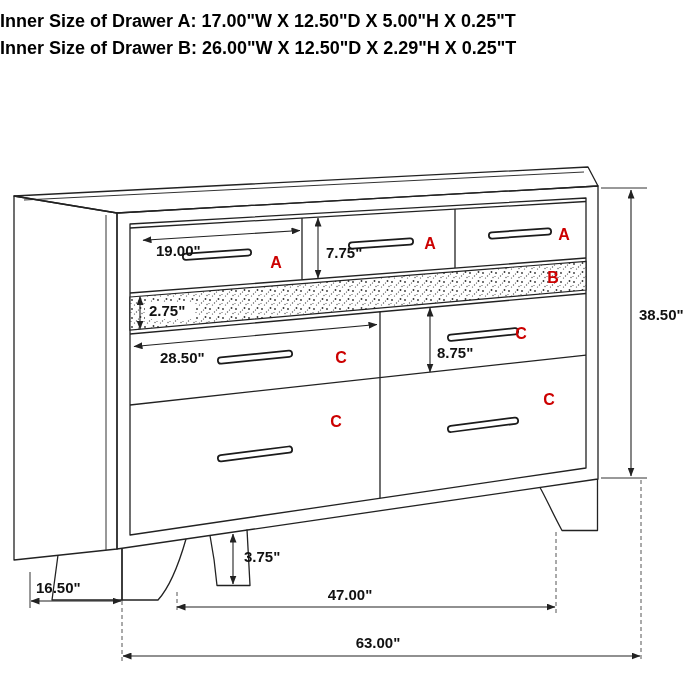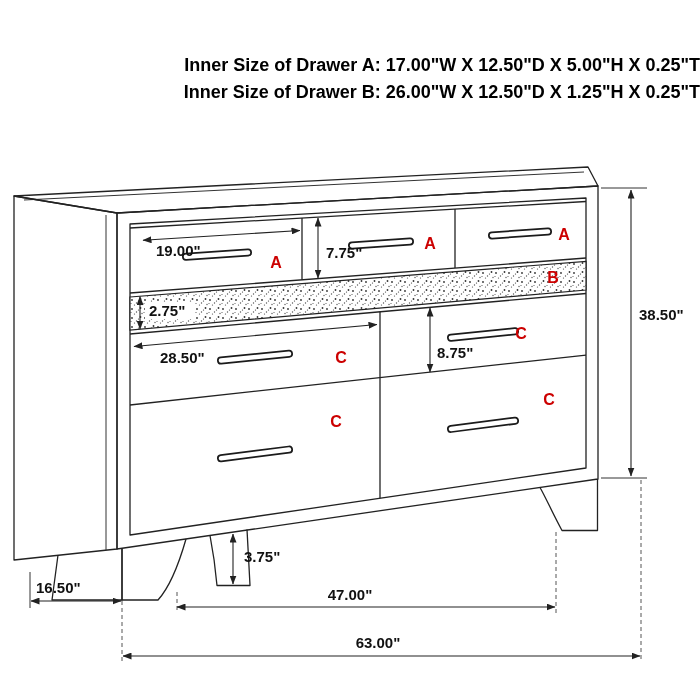--- a/index.html
+++ b/index.html
@@ -1,38 +1,38 @@
 <!DOCTYPE html>
 <html style="--label-red: #cc0000; --line-dark: #222222;"><head>
 <meta charset="utf-8">
 <style>
   html,body{margin:0;padding:0;background:#ffffff;}
   body{width:700px;height:700px;overflow:hidden;font-family:"Liberation Sans",sans-serif;}
   .page{position:relative;width:700px;height:700px;background:#fff;}
-  .spec-header{position:absolute;top:8px;left:0;width:100%;text-align:right;
-    font-weight:bold;font-size:18px;line-height:27px;color:#000;margin-top:44px;}
+  .spec-header{position:absolute;top:8px;left:0;width:100%;text-align:left;
+    font-weight:bold;font-size:18px;line-height:27px;color:#000;}
   svg.diagram{position:absolute;left:0;top:0;width:700px;height:700px;}
   .ln{stroke:#222;fill:none;stroke-width:1.3;stroke-linejoin:round;}
   .thin{stroke:#333;stroke-width:1;}
   .dim{stroke:#222;stroke-width:1.1;fill:none;}
   .dash{stroke:#555;stroke-width:1;stroke-dasharray:4 3;fill:none;}
   .dimtext{font-weight:bold;font-size:15px;fill:#111;}
   .redlabel{font-weight:bold;font-size:16px;fill:var(--label-red,#cc0000);}
   .handle-outer{stroke:#1b1b1b;stroke-width:8;stroke-linecap:round;fill:none;}
   .handle-inner{stroke:#ffffff;stroke-width:4.5;stroke-linecap:round;fill:none;}
   .speckle-strip{stroke:#222;stroke-width:1.2;}
 </style>
 </head>
 <body>
 
 <div class="page">
 
   <header class="spec-header">
     <div>Inner Size of Drawer A: 17.00"W X 12.50"D X 5.00"H X 0.25"T</div>
-    <div>Inner Size of Drawer B: 26.00"W X 12.50"D X 1.25"H X 0.25"T</div>
+    <div>Inner Size of Drawer B: 26.00"W X 12.50"D X 2.29"H X 0.25"T</div>
   </header>
 
   <svg class="diagram" viewBox="0 0 700 700">
     <defs>
       <marker id="arw" markerWidth="9" markerHeight="7" refX="8.5" refY="3.5" orient="auto-start-reverse" markerUnits="userSpaceOnUse">
         <path d="M0,0 L9,3.5 L0,7 Z" fill="#222"></path>
       </marker>
       <pattern id="speckle" width="13" height="9" patternUnits="userSpaceOnUse">
         <rect width="13" height="9" fill="#ffffff"></rect>
         <circle cx="2" cy="3" r="0.9" fill="#333"></circle>

